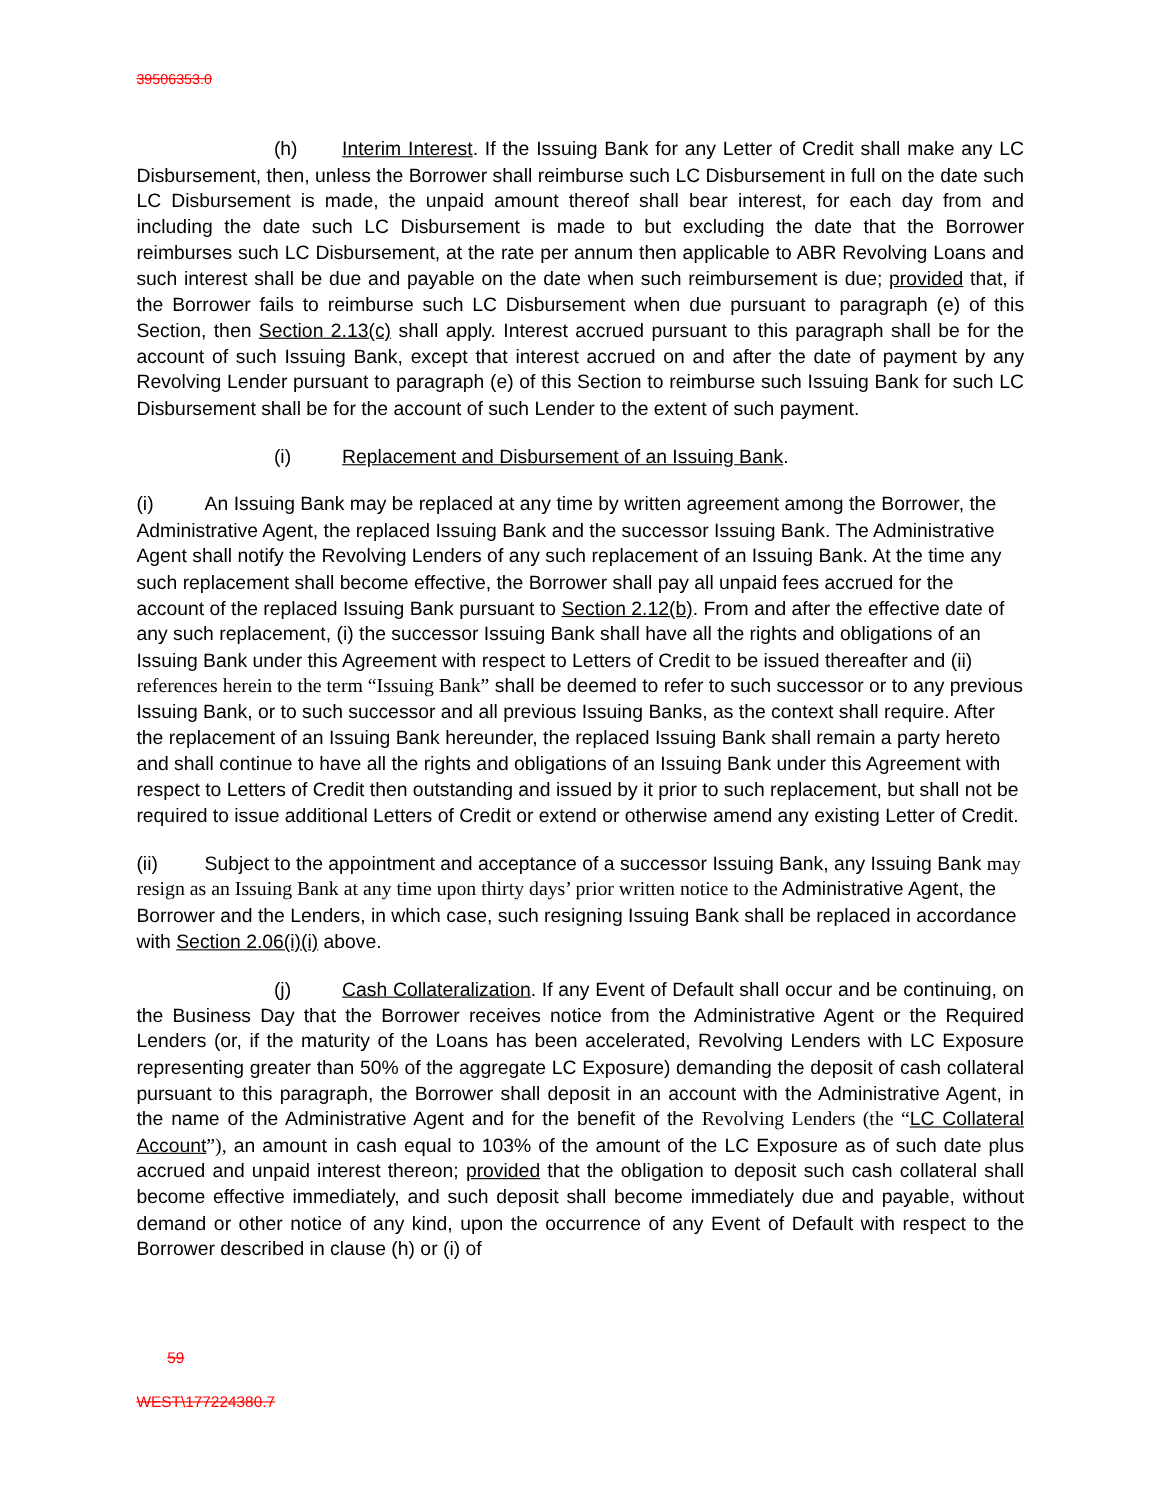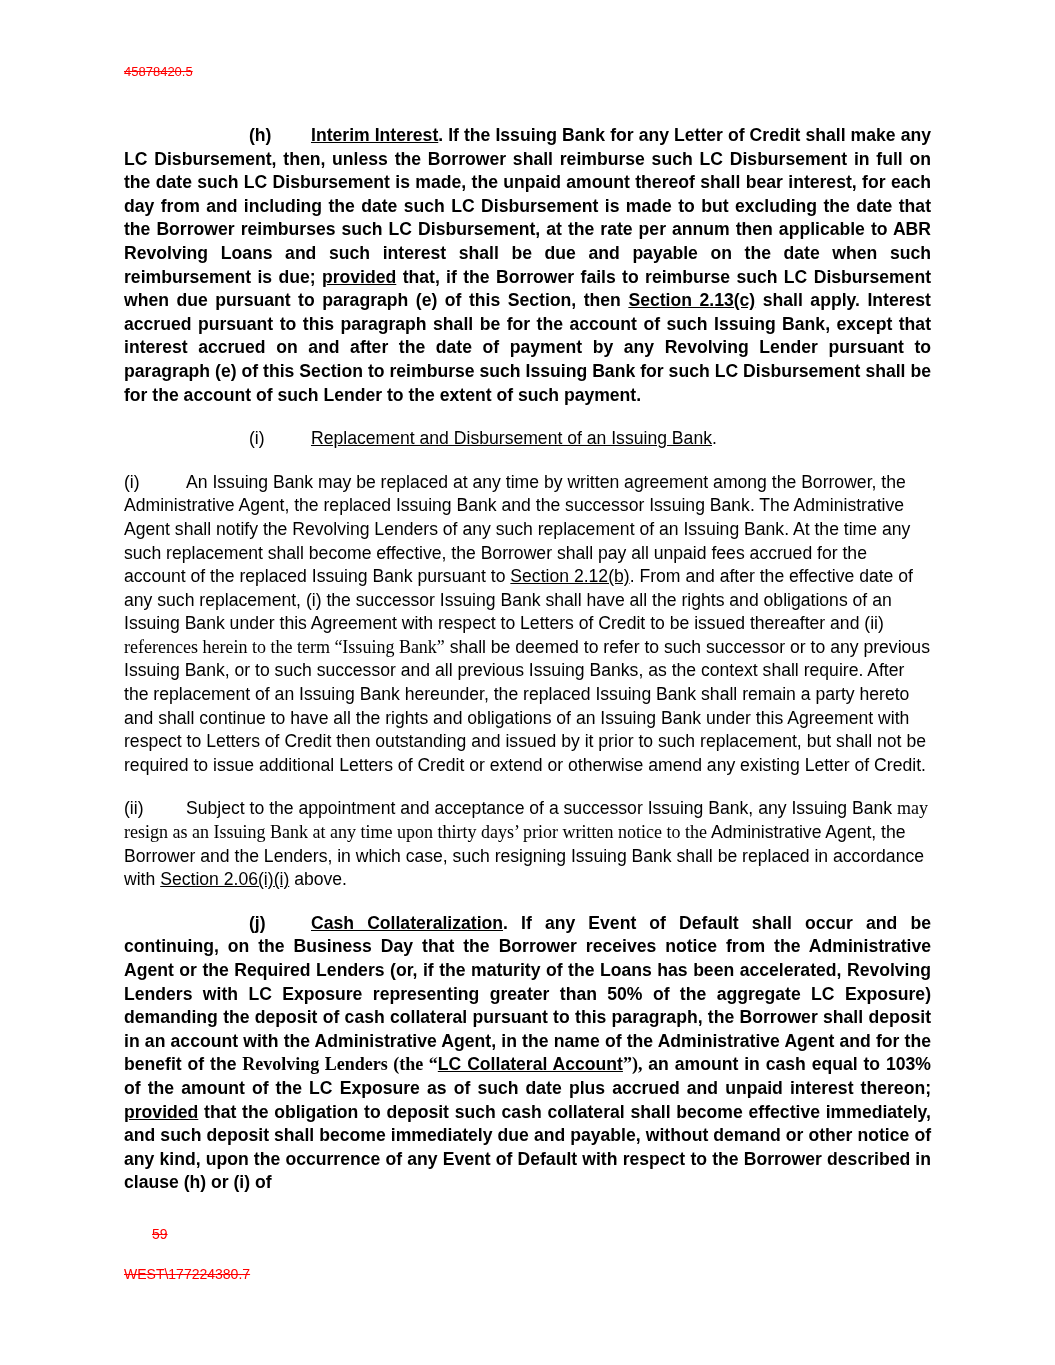--- a/index.html
+++ b/index.html
@@ -6,34 +6,34 @@
   body { width: 1055px; height: 1365px; position: relative; overflow: hidden;
          font-family: "Liberation Sans", sans-serif; color: #000; }
   .page { position: absolute; left: 0; top: 0; width: 1055px; height: 1365px; }
   .redline { color: #ff0000; text-decoration: line-through; font-size: 13px;
              position: absolute; left: 124px; font-family: "Liberation Sans", sans-serif; }
   .doc-id-top { top: 64px; }
   .page-num { top: 1226px; font-size: 14px; margin-left: 28px; }
   .doc-id-bottom { top: 1266px; font-size: 14px; }
   .body { position: absolute; left: 124px; top: 124px; width: 807px; font-size: 17.6px; line-height: 23.6px; }
   p { margin: 0 0 20px 0; }
-  .just { text-align: justify; font-weight: bold; }
+  .just { text-align: justify; }
   .ind { display: inline-block; width: 125px; }
   .lbl { display: inline-block; width: 62px; }
   .lbl2 { display: inline-block; width: 62px; }
   u { text-decoration: underline; }
   .serif { font-family: "Liberation Serif", serif; font-size: 18px; text-align: center; }
   .heading-i { margin-top: 0; margin-bottom: 20px; }
 </style>
 </head>
 <body>
 
 <div class="page">
 
-  <div class="redline doc-id-top">45878420.5</div>
+  <div class="redline doc-id-top">39506353.0</div>
 
   <div class="body">
 
     <p class="just"><span class="ind"></span><span class="lbl">(h)</span><u>Interim Interest</u><span>.  If the Issuing Bank for any Letter of Credit shall make any LC Disbursement, then, unless the Borrower shall reimburse such LC Disbursement in full on the date such LC Disbursement is made, the unpaid amount thereof shall bear interest, for each day from and including the date such LC Disbursement is made to but excluding the date that the Borrower reimburses such LC Disbursement, at the rate per annum then applicable to ABR Revolving Loans and such interest shall be due and payable on the date when such reimbursement is due; </span><u>provided</u><span> that, if the Borrower fails to reimburse such LC Disbursement when due pursuant to paragraph (e) of this Section, then </span><u>Section 2.13(c)</u><span> shall apply.  Interest accrued pursuant to this paragraph shall be for the account of such Issuing Bank, except that interest accrued on and after the date of payment by any Revolving Lender pursuant to paragraph (e) of this Section to reimburse such Issuing Bank for such LC Disbursement shall be for the account of such Lender to the extent of such payment.</span></p>
 
     <p class="heading-i"><span class="ind"></span><span class="lbl">(i)</span><u>Replacement and Disbursement of an Issuing Bank</u><span>.</span></p>
 
     <p><span class="lbl2">(i)</span><span>An Issuing Bank may be replaced at any time by written agreement among the Borrower, the Administrative Agent, the replaced Issuing Bank and the successor Issuing Bank.  The Administrative Agent shall notify the Revolving Lenders of any such replacement of an Issuing Bank.  At the time any such replacement shall become effective, the Borrower shall pay all unpaid fees accrued for the account of the replaced Issuing Bank pursuant to </span><u>Section 2.12(b)</u><span>.  From and after the effective date of any such replacement, (i) the successor Issuing Bank shall have all the rights and obligations of an Issuing Bank under this Agreement with respect to Letters of Credit to be issued thereafter and (ii) </span><span class="serif">references herein to the term “Issuing Bank”</span><span> shall be deemed to refer to such successor or to any previous Issuing Bank, or to such successor and all previous Issuing Banks, as the context shall require.  After the replacement of an Issuing Bank hereunder, the replaced Issuing Bank shall remain a party hereto and shall continue to have all the rights and obligations of an Issuing Bank under this Agreement with respect to Letters of Credit then outstanding and issued by it prior to such replacement, but shall not be required to issue additional Letters of Credit or extend or otherwise amend any existing Letter of Credit.</span></p>
 
     <p><span class="lbl2">(ii)</span><span>Subject to the appointment and acceptance of a successor Issuing Bank, any Issuing Bank </span><span class="serif">may resign as an Issuing Bank at any time upon thirty days’ prior written notice to the</span><span> Administrative Agent, the Borrower and the Lenders, in which case, such resigning Issuing Bank shall be replaced in accordance with </span><u>Section 2.06(i)(i)</u><span> above.</span></p>

